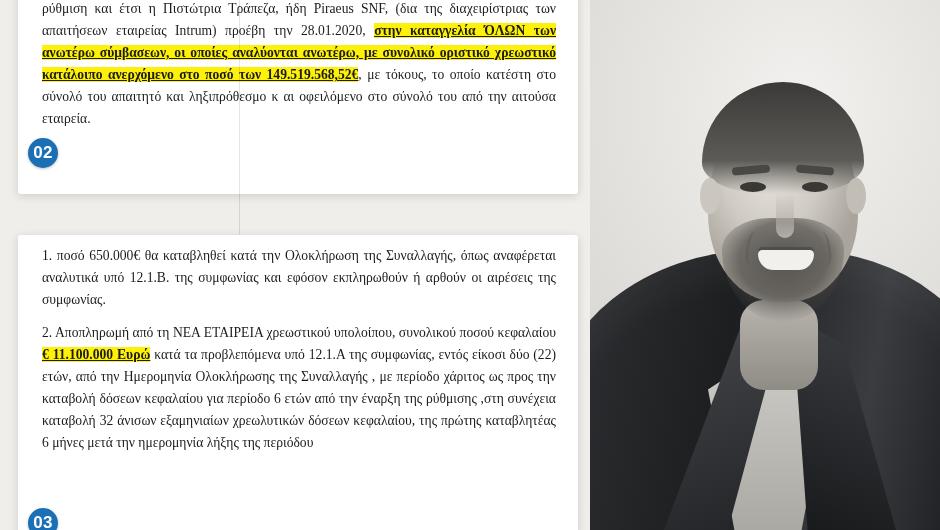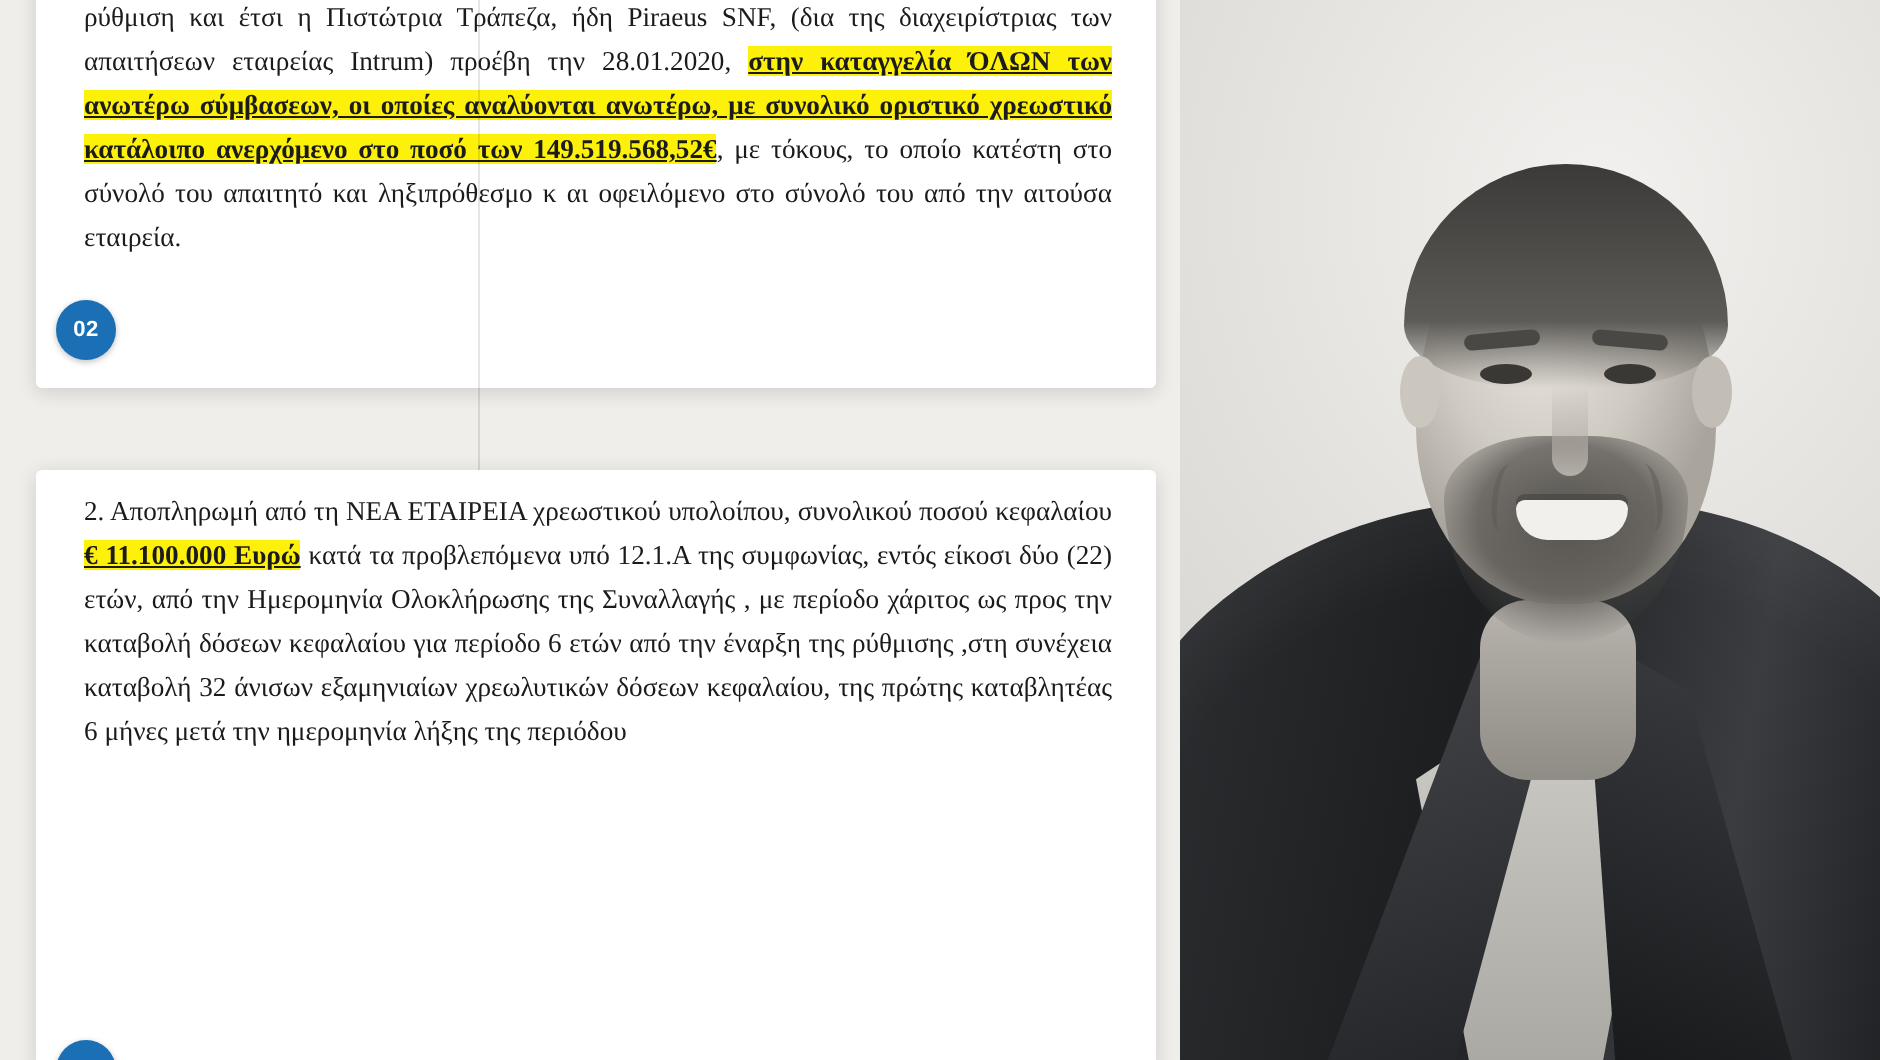--- a/index.html
+++ b/index.html
@@ -178,28 +178,27 @@
 
   
   .badge {
     position: absolute;
     width: 30px;
     height: 30px;
     border-radius: 50%;
     background: #1b6fb5;
     color: #ffffff;
     font-family: "Liberation Sans", sans-serif;
-    font-size: 11px;
+    font-size: 17px;
     font-weight: bold;
     display: flex;
     align-items: center;
     justify-content: center;
     letter-spacing: 0.3px;
     box-shadow: 0 1px 3px rgba(0,0,0,0.25);
-    margin-top: 12px;
   }
   #badge-02 { left: 28px; top: 138px; }
   #badge-03 { left: 28px; top: 508px; }
 </style>
 </head>
 <body>
 
 <div id="portrait-panel">
   <div class="ph-bg"></div>
   <div class="ph-suit"></div>
@@ -224,18 +223,19 @@
 
 <div class="doc-card" id="doc-card-top">
   <div class="doc-text" id="top-text">
       <p><span>ρύθμιση και έτσι η Πιστώτρια Τράπεζα, ήδη Piraeus SNF, (δια της διαχειρίστριας των απαιτήσεων εταιρείας Intrum) προέβη την 28.01.2020, </span><span class="hl ul b">στην καταγγελία ΌΛΩΝ των ανωτέρω σύμβασεων, οι οποίες αναλύονται ανωτέρω, με συνολικό οριστικό χρεωστικό κατάλοιπο ανερχόμενο στο ποσό των 149.519.568,52€</span><span>, με τόκους, το οποίο κατέστη στο σύνολό του απαιτητό και ληξιπρόθεσμο κ αι οφειλόμενο στο σύνολό του από την αιτούσα εταιρεία.</span></p>
     </div>
 </div>
 <div id="fold-line"></div>
 
 <div class="doc-card" id="doc-card-bottom">
   <div class="doc-text" id="bottom-text">
+      <p><span>1. ποσό 650.000€ θα καταβληθεί κατά την Ολοκλήρωση της Συναλλαγής, όπως αναφέρεται αναλυτικά υπό 12.1.Β. της συμφωνίας και εφόσον εκπληρωθούν ή αρθούν οι αιρέσεις της συμφωνίας.</span></p>
       <p><span>2. Αποπληρωμή από τη ΝΕΑ ΕΤΑΙΡΕΙΑ χρεωστικού υπολοίπου, συνολικού ποσού κεφαλαίου </span><span class="hl ul b">€ 11.100.000 Ευρώ</span><span> κατά τα προβλεπόμενα υπό 12.1.Α της συμφωνίας, εντός είκοσι δύο (22) ετών, από την Ημερομηνία Ολοκλήρωσης της Συναλλαγής ,  με περίοδο χάριτος ως προς την καταβολή δόσεων κεφαλαίου για  περίοδο 6 ετών από την έναρξη της  ρύθμισης ,στη συνέχεια καταβολή 32 άνισων εξαμηνιαίων χρεωλυτικών δόσεων κεφαλαίου, της πρώτης καταβλητέας 6 μήνες μετά την ημερομηνία λήξης της περιόδου</span></p>
     </div>
 </div>
 
 <div class="badge" id="badge-02">02</div>
 <div class="badge" id="badge-03">03</div>
 
 </body></html>

